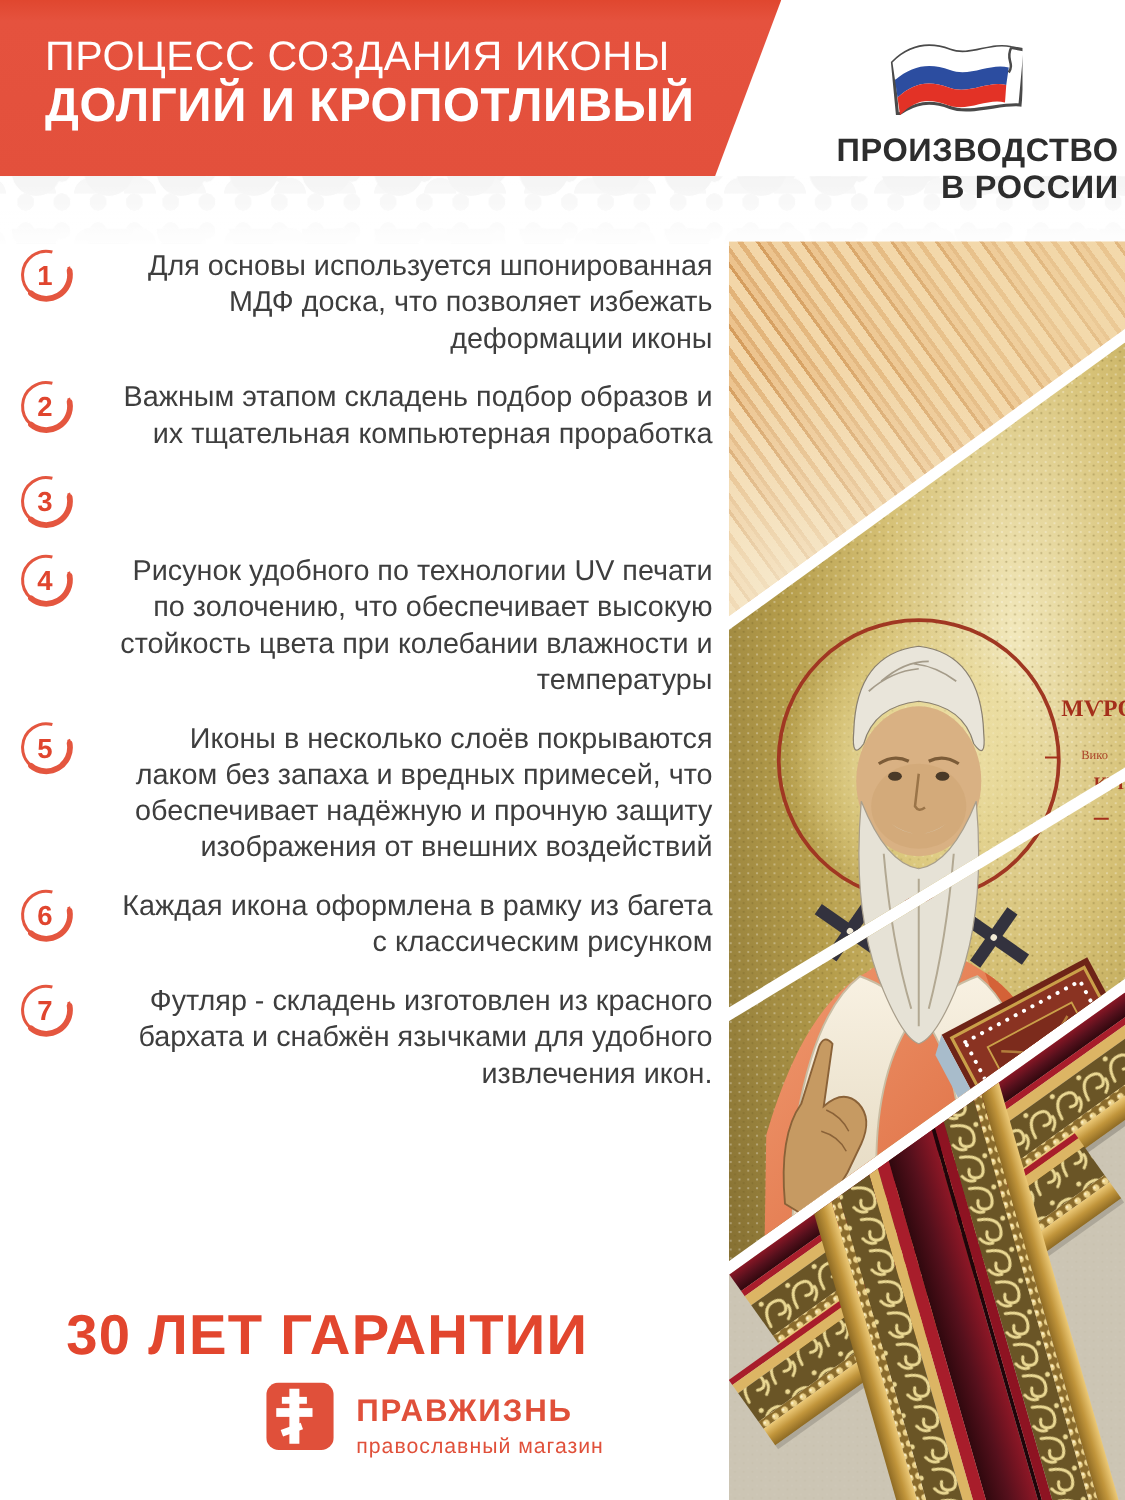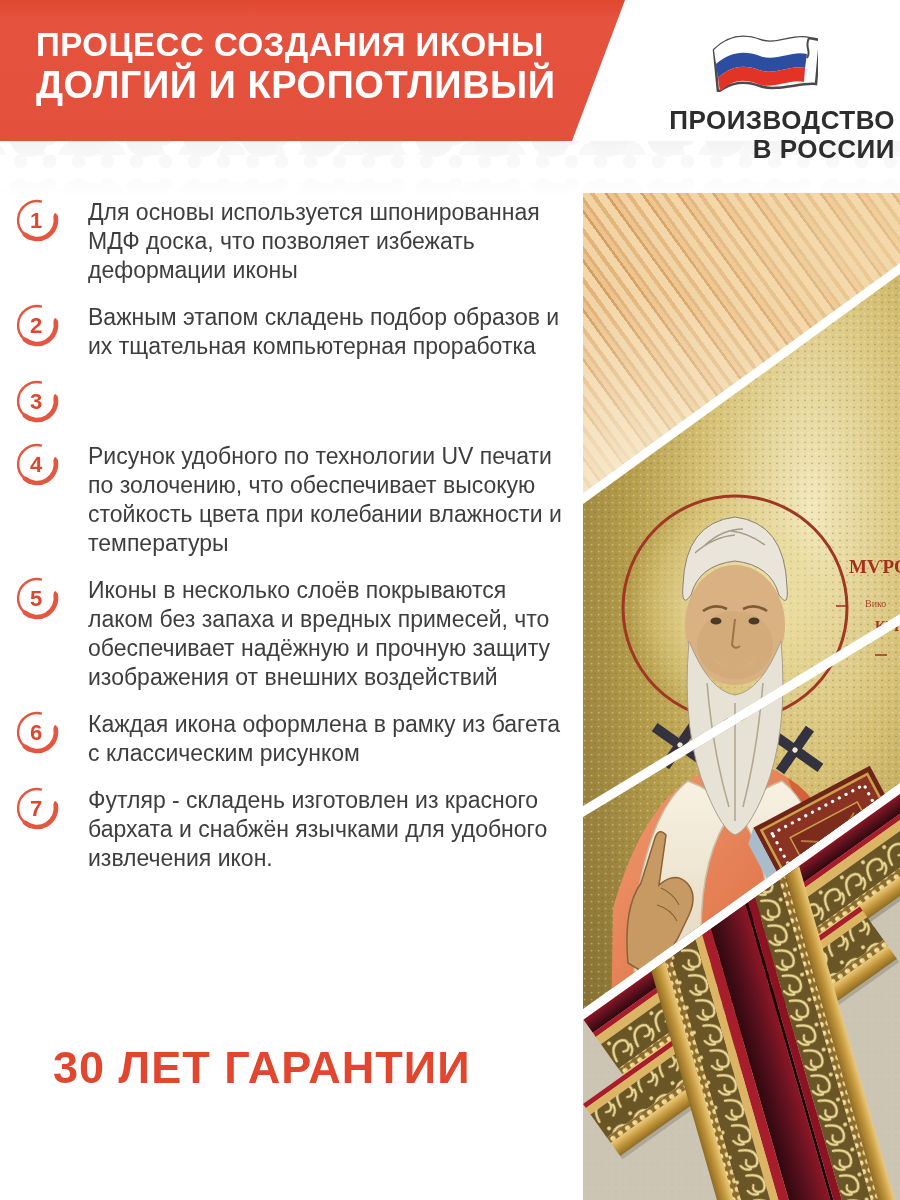--- a/index.html
+++ b/index.html
@@ -6,21 +6,21 @@
   #canvas{position:relative;width:900px;height:1200px;margin:0 auto;background:#ffffff;
           font-family:"Liberation Sans",sans-serif;overflow:hidden;}
 
   
   .banner{position:absolute;left:0;top:0;width:660px;height:141px;
           background:linear-gradient(180deg,#e0472f 0,#e5523e 12%,#e3503c 100%);
           clip-path:polygon(0 0,625px 0,572px 141px,0 141px);
           filter:drop-shadow(0 3px 4px rgba(0,0,0,.25));
           color:#fff;padding:0;box-sizing:border-box;}
   .banner-inner{padding:26px 0 0 36px;}
-  .banner-line1{font-size:33px;letter-spacing:.5px;line-height:38px;font-weight:700;}
+  .banner-line1{font-size:33px;letter-spacing:.5px;line-height:38px;font-weight:400;}
   .banner-line2{font-size:38px;letter-spacing:.5px;line-height:42px;font-weight:700;}
 
   
   .ornament{position:absolute;left:0;top:141px;width:900px;height:54px;opacity:.6;
     background-image:
       radial-gradient(circle 20px at 50% 0,#ebebeb 97%,transparent 100%),
       radial-gradient(circle 13px at 50% 100%,#f0f0f0 97%,transparent 100%),
       radial-gradient(circle 7px  at 50% 55%,#ededed 97%,transparent 100%);
     background-size:58px 46px,40px 40px,29px 23px;
     background-position:0 -4px,12px 14px,6px 8px;}
@@ -33,21 +33,21 @@
   .made-line{font-weight:700;color:#2d2d2d;font-size:26px;line-height:29px;letter-spacing:.5px;}
 
   
   .steps{position:absolute;left:14px;top:197px;width:560px;}
   .step{display:flex;gap:28px;margin-bottom:17px;}
   .badge{flex:0 0 46px;width:46px;height:46px;position:relative;}
   .badge svg{display:block;}
   .badge text{font-family:"Liberation Sans",sans-serif;font-weight:700;font-size:22px;fill:#e0452e;}
   .arc-thin{fill:none;stroke:#e4563f;stroke-width:2.4;}
   .arc-thick{fill:none;stroke:#e4563f;stroke-width:4.6;stroke-linecap:round;}
-  .step-text{font-size:23px;line-height:29px;color:#3e3e3e;width:482px;padding-top:1px;}
+  .step-text{font-size:23px;line-height:29px;color:#3e3e3e;width:482px;padding-top:1px;text-align:right;}
 
   
   .guarantee{position:absolute;left:53px;top:1042px;width:520px;
              font-size:45px;font-weight:700;letter-spacing:1px;color:#e2462e;}
 
   
   .brand{position:absolute;left:213px;top:1106px;display:flex;gap:18px;align-items:flex-start;}
   .brand-name{font-size:25px;font-weight:700;letter-spacing:1.5px;color:#e0503a;margin-top:9px;}
   .brand-tagline{font-size:17px;letter-spacing:.8px;color:#e0503a;margin-top:3px;}
 
@@ -159,20 +159,33 @@
           <path class="arc-thick" d="M 41.7 19.7 A 19 19 0 0 1 10.8 37.6"></path>
           <text x="22" y="31" text-anchor="middle">7</text>
         </svg>
       </div>
       <div class="step-text">Футляр - складень изготовлен из красного бархата и снабжён язычками для удобного извлечения икон.</div>
     </div>
   </div>
 
   <div class="guarantee">30 ЛЕТ ГАРАНТИИ</div>
 
+  <div class="brand">
+    <svg width="54" height="54" viewBox="0 0 54 54">
+      <rect x="0" y="0" width="54" height="54" rx="10" fill="#e0503a"></rect>
+      <rect x="18.5" y="5" width="8" height="44" fill="#fff"></rect>
+      <rect x="12.5" y="11.5" width="20" height="5.5" fill="#fff"></rect>
+      <rect x="8" y="20.5" width="29" height="7" fill="#fff"></rect>
+      <rect x="12" y="35" width="17" height="5.5" fill="#fff" transform="rotate(-20 20.5 37.8)"></rect>
+    </svg>
+    <div>
+      <div class="brand-name">ПРАВЖИЗНЬ</div>
+      <div class="brand-tagline">православный магазин</div>
+    </div>
+  </div>
 
   <svg width="0" height="0" style="position:absolute" aria-hidden="true">
     <defs>
       <radialGradient id="goldGrad" cx="0.72" cy="0.33" r="0.95">
         <stop offset="0" stop-color="#f2e8bc"></stop>
           <stop offset="0.35" stop-color="#d6c176"></stop>
         <stop offset="0.6" stop-color="#b69e4c"></stop>
           <stop offset="0.85" stop-color="#97813c"></stop>
         <stop offset="1" stop-color="#877133"></stop>
       </radialGradient>

